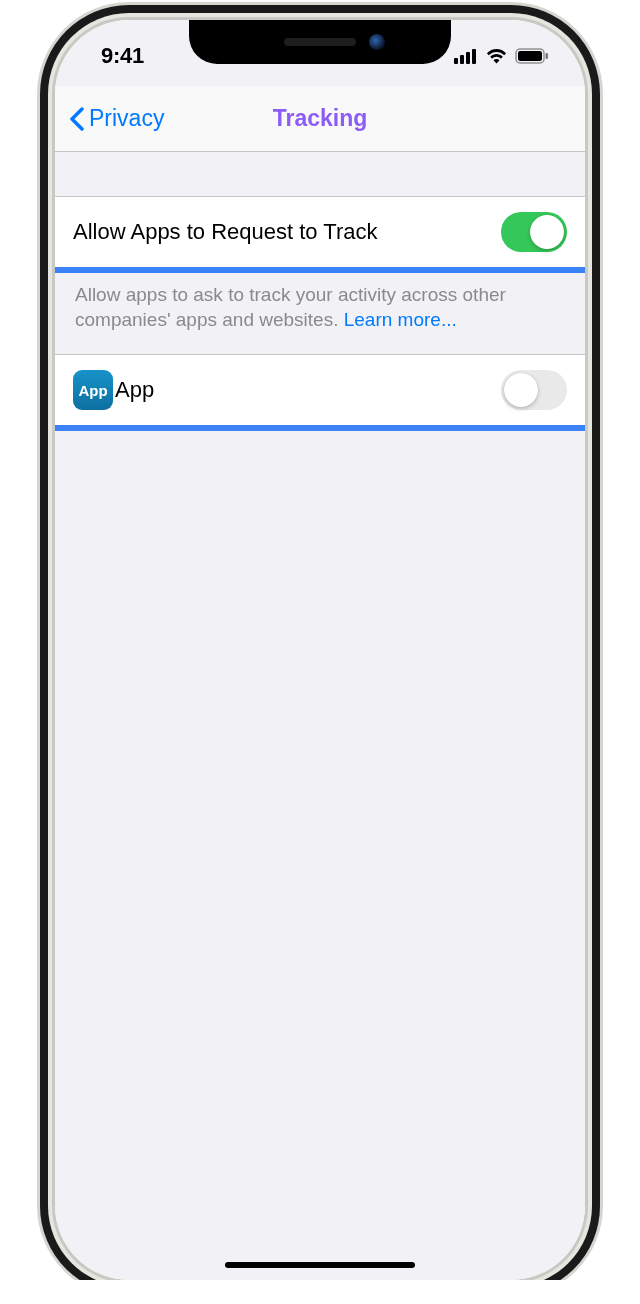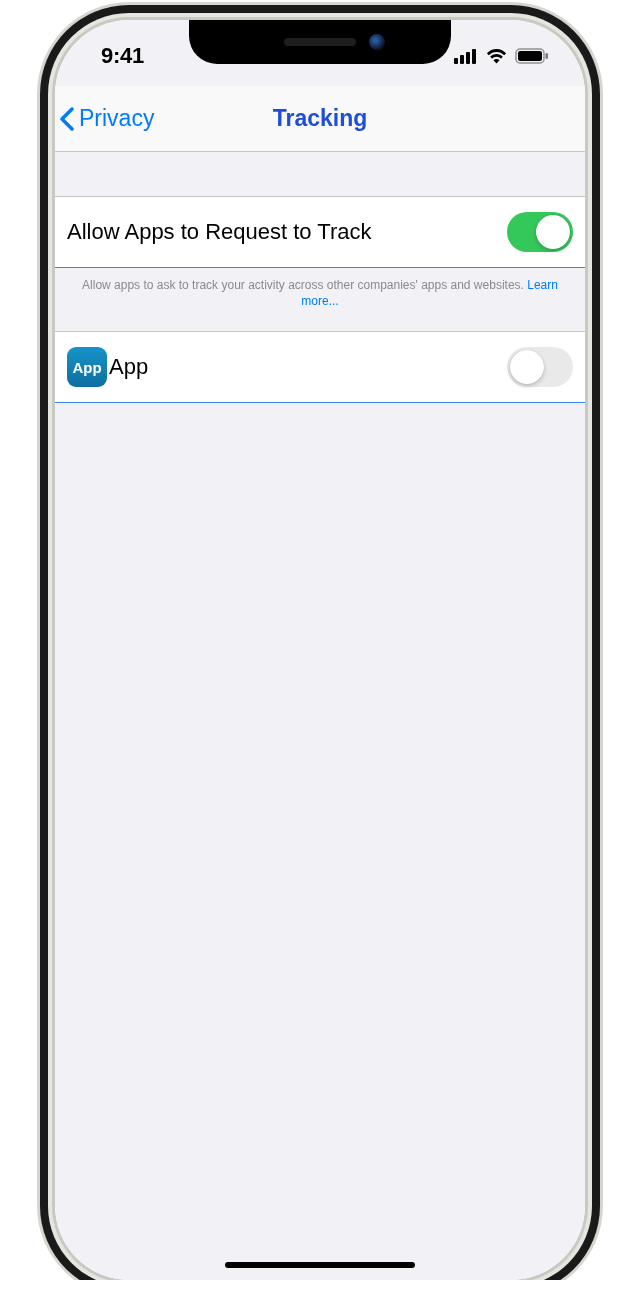--- a/index.html
+++ b/index.html
@@ -79,67 +79,66 @@
       gap: 7px;
       padding-top: 6px;
     }
     .nav-bar {
       height: 66px;
       background: #f9f9f9;
       border-bottom: 1px solid #c6c6c8;
       display: flex;
       align-items: center;
       position: relative;
-      padding: 0 4px;
+      padding: 0 14px;
     }
     .back-button {
       display: flex;
       align-items: center;
       color: #007aff;
       font-size: 23px;
       gap: 4px;
       cursor: pointer;
     }
     .nav-title {
       position: absolute;
       left: 50%;
       transform: translateX(-50%);
       font-size: 23px;
       font-weight: 600;
-      color: #1d4ed8;
+      color: #8b5cf6;
     }
     .content { padding-top: 44px; }
     .cell {
       background: #fff;
       border-top: 1px solid #c6c6c8;
-      border-bottom: 1px solid #3b82f6;
+      border-bottom: 6px solid #3b82f6;
       display: flex;
       align-items: center;
       justify-content: space-between;
-      padding: 15px 12px;
+      padding: 15px 18px;
     }
     .cell-label { font-size: 22px; color: #000; }
     .cell .app-row { display: flex; align-items: center; gap: 2px; }
     .app-icon {
       width: 40px; height: 40px;
       background: linear-gradient(180deg, #1793c9, #0d6fa0);
       border-radius: 9px;
       display: flex;
       align-items: center;
       justify-content: center;
       color: #fff;
       font-weight: 600;
       font-size: 15px;
     }
     .footer-text {
       padding: 10px 20px 22px;
-      font-size: 12px;
+      font-size: 19px;
       color: #8a8a8e;
       line-height: 1.3;
-      text-align: center;
     }
     .footer-text .link { color: #007aff; }
     .toggle {
       width: 66px; height: 40px;
       border-radius: 20px;
       position: relative;
       transition: background .15s;
     }
     .toggle .knob {
       position: absolute;

